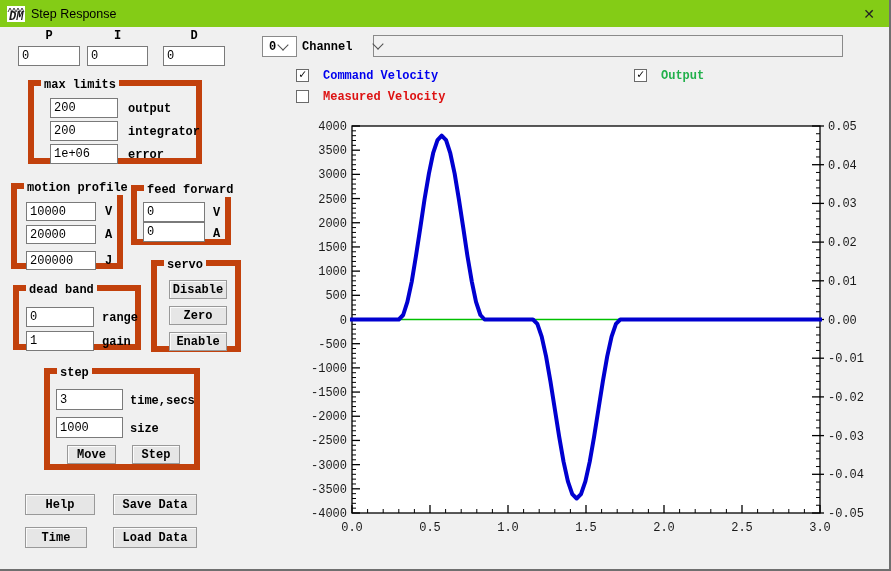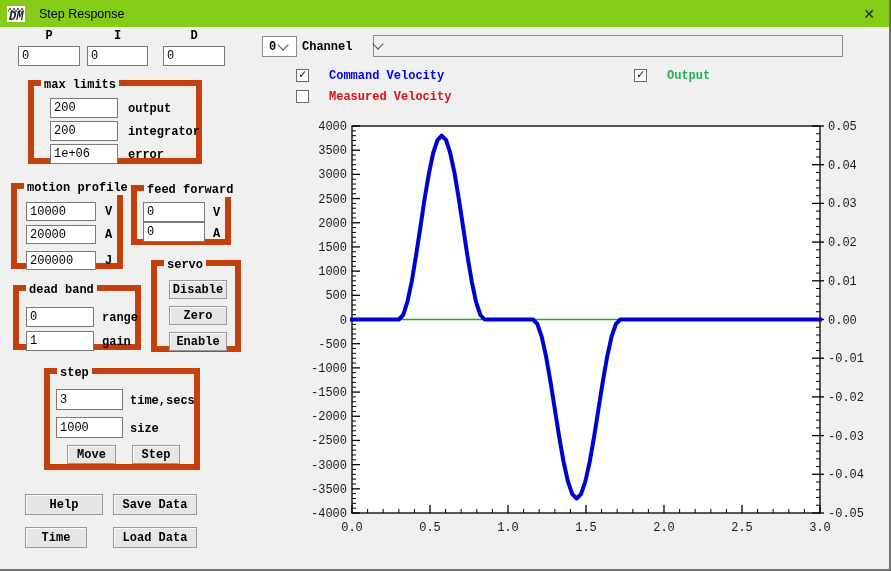--- a/index.html
+++ b/index.html
@@ -7,21 +7,21 @@
     width:891px;height:571px;position:relative;overflow:hidden;
     background:#f0f0f0;font-family:"Liberation Mono","DejaVu Sans Mono",monospace;
     border-right:2px solid #6f6f6f;border-bottom:2px solid #6f6f6f;box-sizing:border-box;
   }
   .titlebar{
     position:absolute;left:0;top:0;width:100%;height:27px;background:#84cc16;
     display:flex;align-items:center;
   }
   .title-text{
     font-family:"Liberation Sans","DejaVu Sans",sans-serif;font-size:12.5px;color:#000;
-    margin-left:14px;
+    margin-left:6px;
   }
   .app-icon{margin-left:7px;width:18px;height:16px;}
   .close-btn{
     position:absolute;right:0;top:0;width:40px;height:27px;display:flex;
     align-items:center;justify-content:center;font-family:"Liberation Sans",sans-serif;
     font-size:14px;color:#222;cursor:default;
   }
   .abs{position:absolute;}
   .mlabel{font-weight:700;font-size:12px;color:#000;white-space:pre;}
   .ctl-input{
@@ -49,21 +49,21 @@
   .combo .val{padding-left:6px;white-space:pre;flex:1;overflow:hidden;}
   .chev{
     width:7px;height:7px;border-right:1.6px solid #4f4f4f;border-bottom:1.6px solid #4f4f4f;
     transform:rotate(45deg);margin-right:9px;margin-top:-4px;flex:none;
   }
   .chk-row{position:absolute;display:flex;align-items:flex-start;}
   .chk{
     width:13px;height:13px;background:#fff;border:1px solid #6a6a6a;box-sizing:border-box;
     font-size:12px;line-height:10px;font-weight:700;color:#000;text-align:center;flex:none;
   }
-  .chk-label{font-weight:700;font-size:12px;margin-left:20px;white-space:pre;}
+  .chk-label{font-weight:700;font-size:12px;margin-left:14px;white-space:pre;}
   svg text{font-family:"Liberation Mono","DejaVu Sans Mono",monospace;font-size:12px;fill:#1a1a1a;}
 </style>
 </head>
 <body>
 
 <div class="titlebar">
   <svg class="app-icon" viewBox="0 0 18 16">
     <rect x="0" y="0" width="18" height="16" fill="#ffffff"></rect>
     <path d="M1,6 L3,2 L5,6 L7,2 L9,6 L11,2 L13,6 L15,2 L17,6" fill="none" stroke="#444" stroke-width="1"></path>
     <text x="2" y="14" font-size="7" font-style="italic" font-weight="bold" fill="#333" font-family="Liberation Serif, serif">DM</text>
@@ -148,21 +148,21 @@
 <div class="grp" style="left:44px;top:368px;width:156px;height:102px;">
   <span class="legend">step</span>
   <input class="ctl-input" style="left: 6px; top: 15px; width: 67px; height: 21px;" value="3">
   <span class="abs mlabel" style="left:80px;top:20px;">time,secs</span>
   <input class="ctl-input" style="left: 6px; top: 43px; width: 67px; height: 21px;" value="1000">
   <span class="abs mlabel" style="left:80px;top:48px;">size</span>
   <div class="btn" style="left:17px;top:71px;width:49px;height:19px;">Move</div>
   <div class="btn" style="left:82px;top:71px;width:48px;height:19px;">Step</div>
 </div>
 
-<div class="btn" style="left:25px;top:494px;width:78px;height:21px;">Help</div>
+<div class="btn" style="left:25px;top:494px;width:70px;height:21px;">Help</div>
 <div class="btn" style="left:113px;top:494px;width:84px;height:21px;">Save Data</div>
 <div class="btn" style="left:25px;top:527px;width:62px;height:21px;">Time</div>
 <div class="btn" style="left:113px;top:527px;width:84px;height:21px;">Load Data</div>
 
 <svg class="abs" style="left:310px;top:108px;" width="572" height="440">
     <rect x="42" y="18" width="468" height="387" fill="#ffffff" stroke="#000" stroke-width="1.3"></rect>
     <line x1="42" y1="405" x2="50" y2="405" stroke="#000" stroke-width="1.3"></line>
     <line x1="42" y1="400.1625" x2="46" y2="400.1625" stroke="#000" stroke-width="1"></line>
     <line x1="42" y1="395.325" x2="46" y2="395.325" stroke="#000" stroke-width="1"></line>
     <line x1="42" y1="390.4875" x2="46" y2="390.4875" stroke="#000" stroke-width="1"></line>

